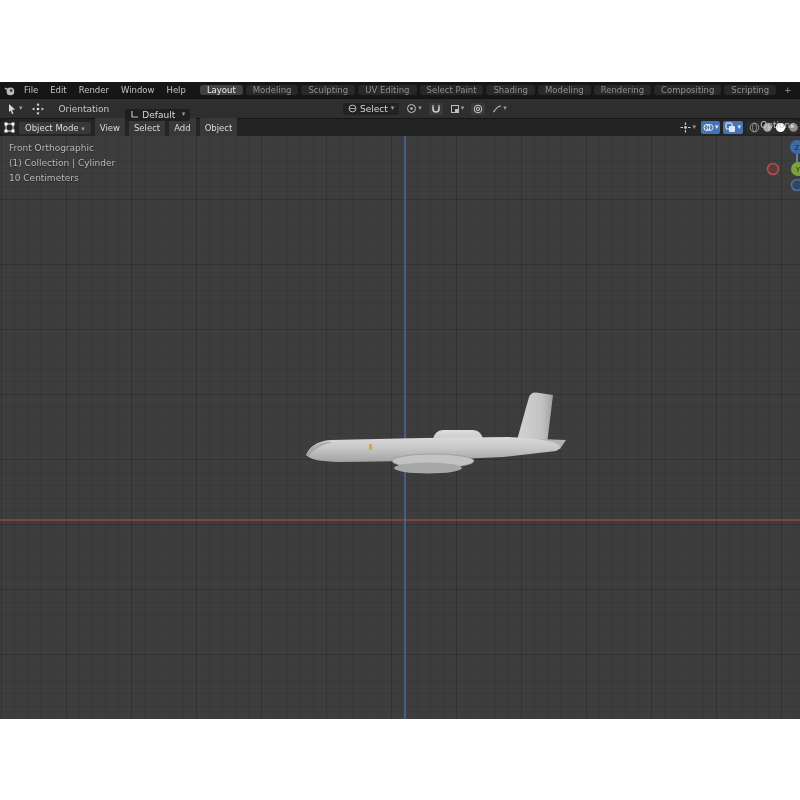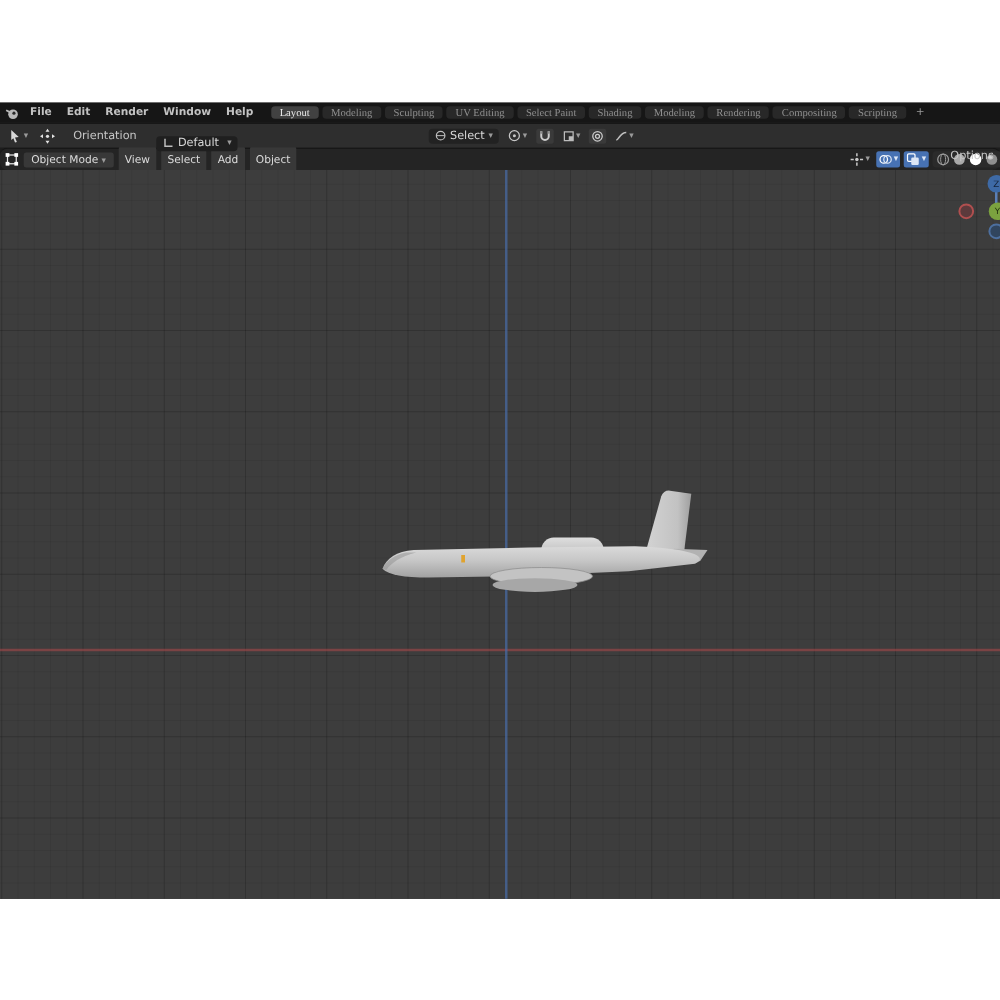--- a/index.html
+++ b/index.html
@@ -3,23 +3,23 @@
 <meta charset="utf-8">
 <style>
   html,body{margin:0;padding:0;}
   body{width:800px;height:800px;background:#ffffff;position:relative;
        font-family:"DejaVu Sans","Liberation Sans",sans-serif;overflow:hidden;}
   .window{position:absolute;top:82px;left:0;width:800px;height:637px;background:#1d1d1d;overflow:hidden;}
 
   
   .topbar{height:16px;background:#161616;display:flex;align-items:center;font-size:8.5px;color:#c3c3c3;}
   .logo{width:11px;height:11px;margin:0 3px 0 4px;flex:0 0 auto;}
-  .menu-item{padding:1px 6px;border-radius:2px;white-space:nowrap;font-weight:bold;}
+  .menu-item{padding:1px 6px;border-radius:2px;white-space:nowrap;}
   .ws-tabs{display:flex;align-items:center;gap:3px;margin-left:8px;}
-  .ws-tab{padding:0 7px;background:#282828;border-radius:3px;color:#8f8f8f;white-space:nowrap;font-family:Liberation Serif, serif;}
+  .ws-tab{padding:0 7px;background:#282828;border-radius:3px;color:#8f8f8f;white-space:nowrap;}
   .ws-tab.active{background:#414141;color:#ececec;}
   .ws-add{padding:1px 5px;color:#9a9a9a;}
 
   
   .toolbar{height:19px;background:#2e2e2e;border-top:1px solid #101010;position:relative;
            display:flex;align-items:center;font-size:9px;color:#cfcfcf;}
   .tb-left{display:flex;align-items:center;margin-left:4px;gap:6px;}
   .tb-center{position:absolute;left:343px;top:0;height:100%;display:flex;align-items:center;gap:5px;}
   .tb-right{position:absolute;right:5px;top:16px;height:100%;display:flex;align-items:center;}
   .dropdown{display:flex;align-items:center;gap:3px;background:#222222;border-radius:3px;
@@ -213,20 +213,25 @@
           <circle cx="4" cy="4" r="1.6" fill="#d6d6d6"></circle>
         </svg>
       </span>
     </div>
   </div>
 
   <div class="viewport">
     <div class="axis-x"></div>
     <div class="axis-z"></div>
 
+    <div class="vp-info">
+      <div>Front Orthographic</div>
+      <div>(1) Collection | Cylinder</div>
+      <div>10 Centimeters</div>
+    </div>
 
     <svg class="nav-gizmo" width="76" height="70" viewBox="0 0 76 70">
       <path d="M35 18 V28" stroke="#5b7fb6" stroke-width="2"></path>
       <circle cx="35" cy="12" r="7" fill="#3e6aa6"></circle>
       <text x="35" y="14.5" font-size="7" fill="#14233a" text-anchor="middle">Z</text>
       <circle cx="11" cy="34" r="5.5" fill="#5c3a3c" stroke="#b04f4f" stroke-width="1.6"></circle>
       <circle cx="35" cy="50" r="5.5" fill="#31455e" stroke="#4d6f9e" stroke-width="1.6"></circle>
       <circle cx="36" cy="34" r="7" fill="#7ba23f"></circle>
       <text x="36" y="36.5" font-size="7" fill="#24330f" text-anchor="middle">Y</text>
     </svg>

